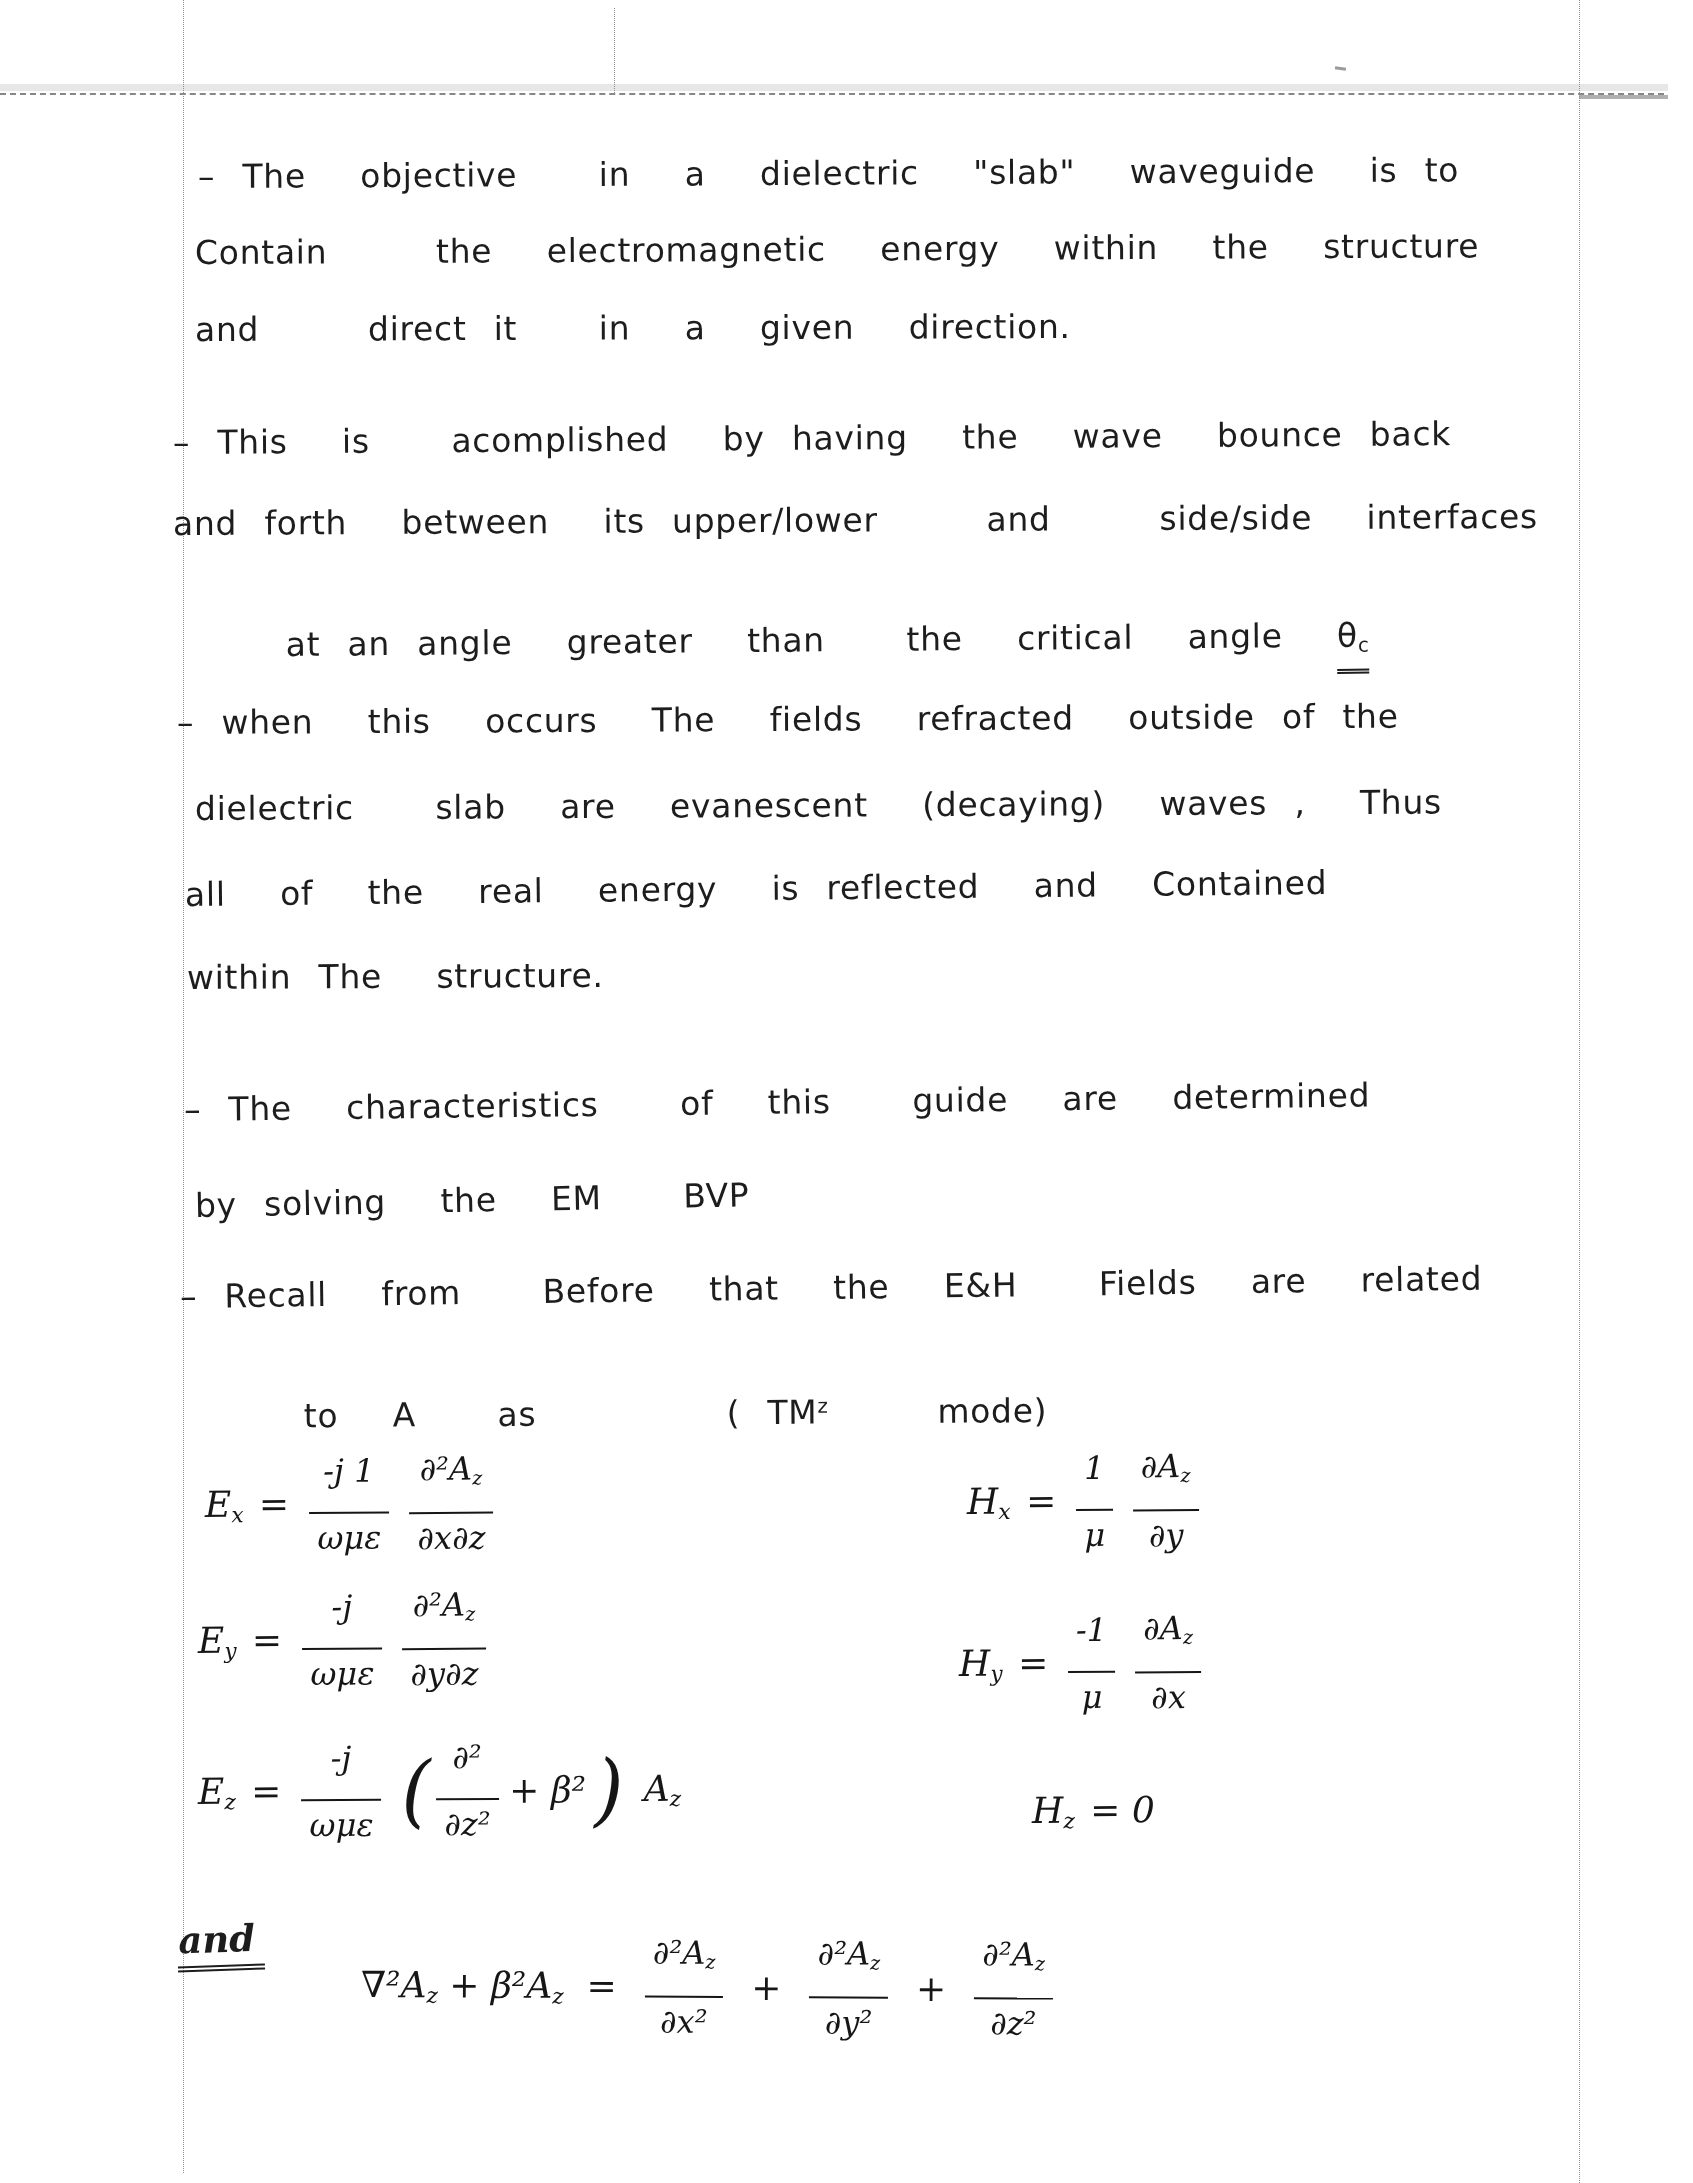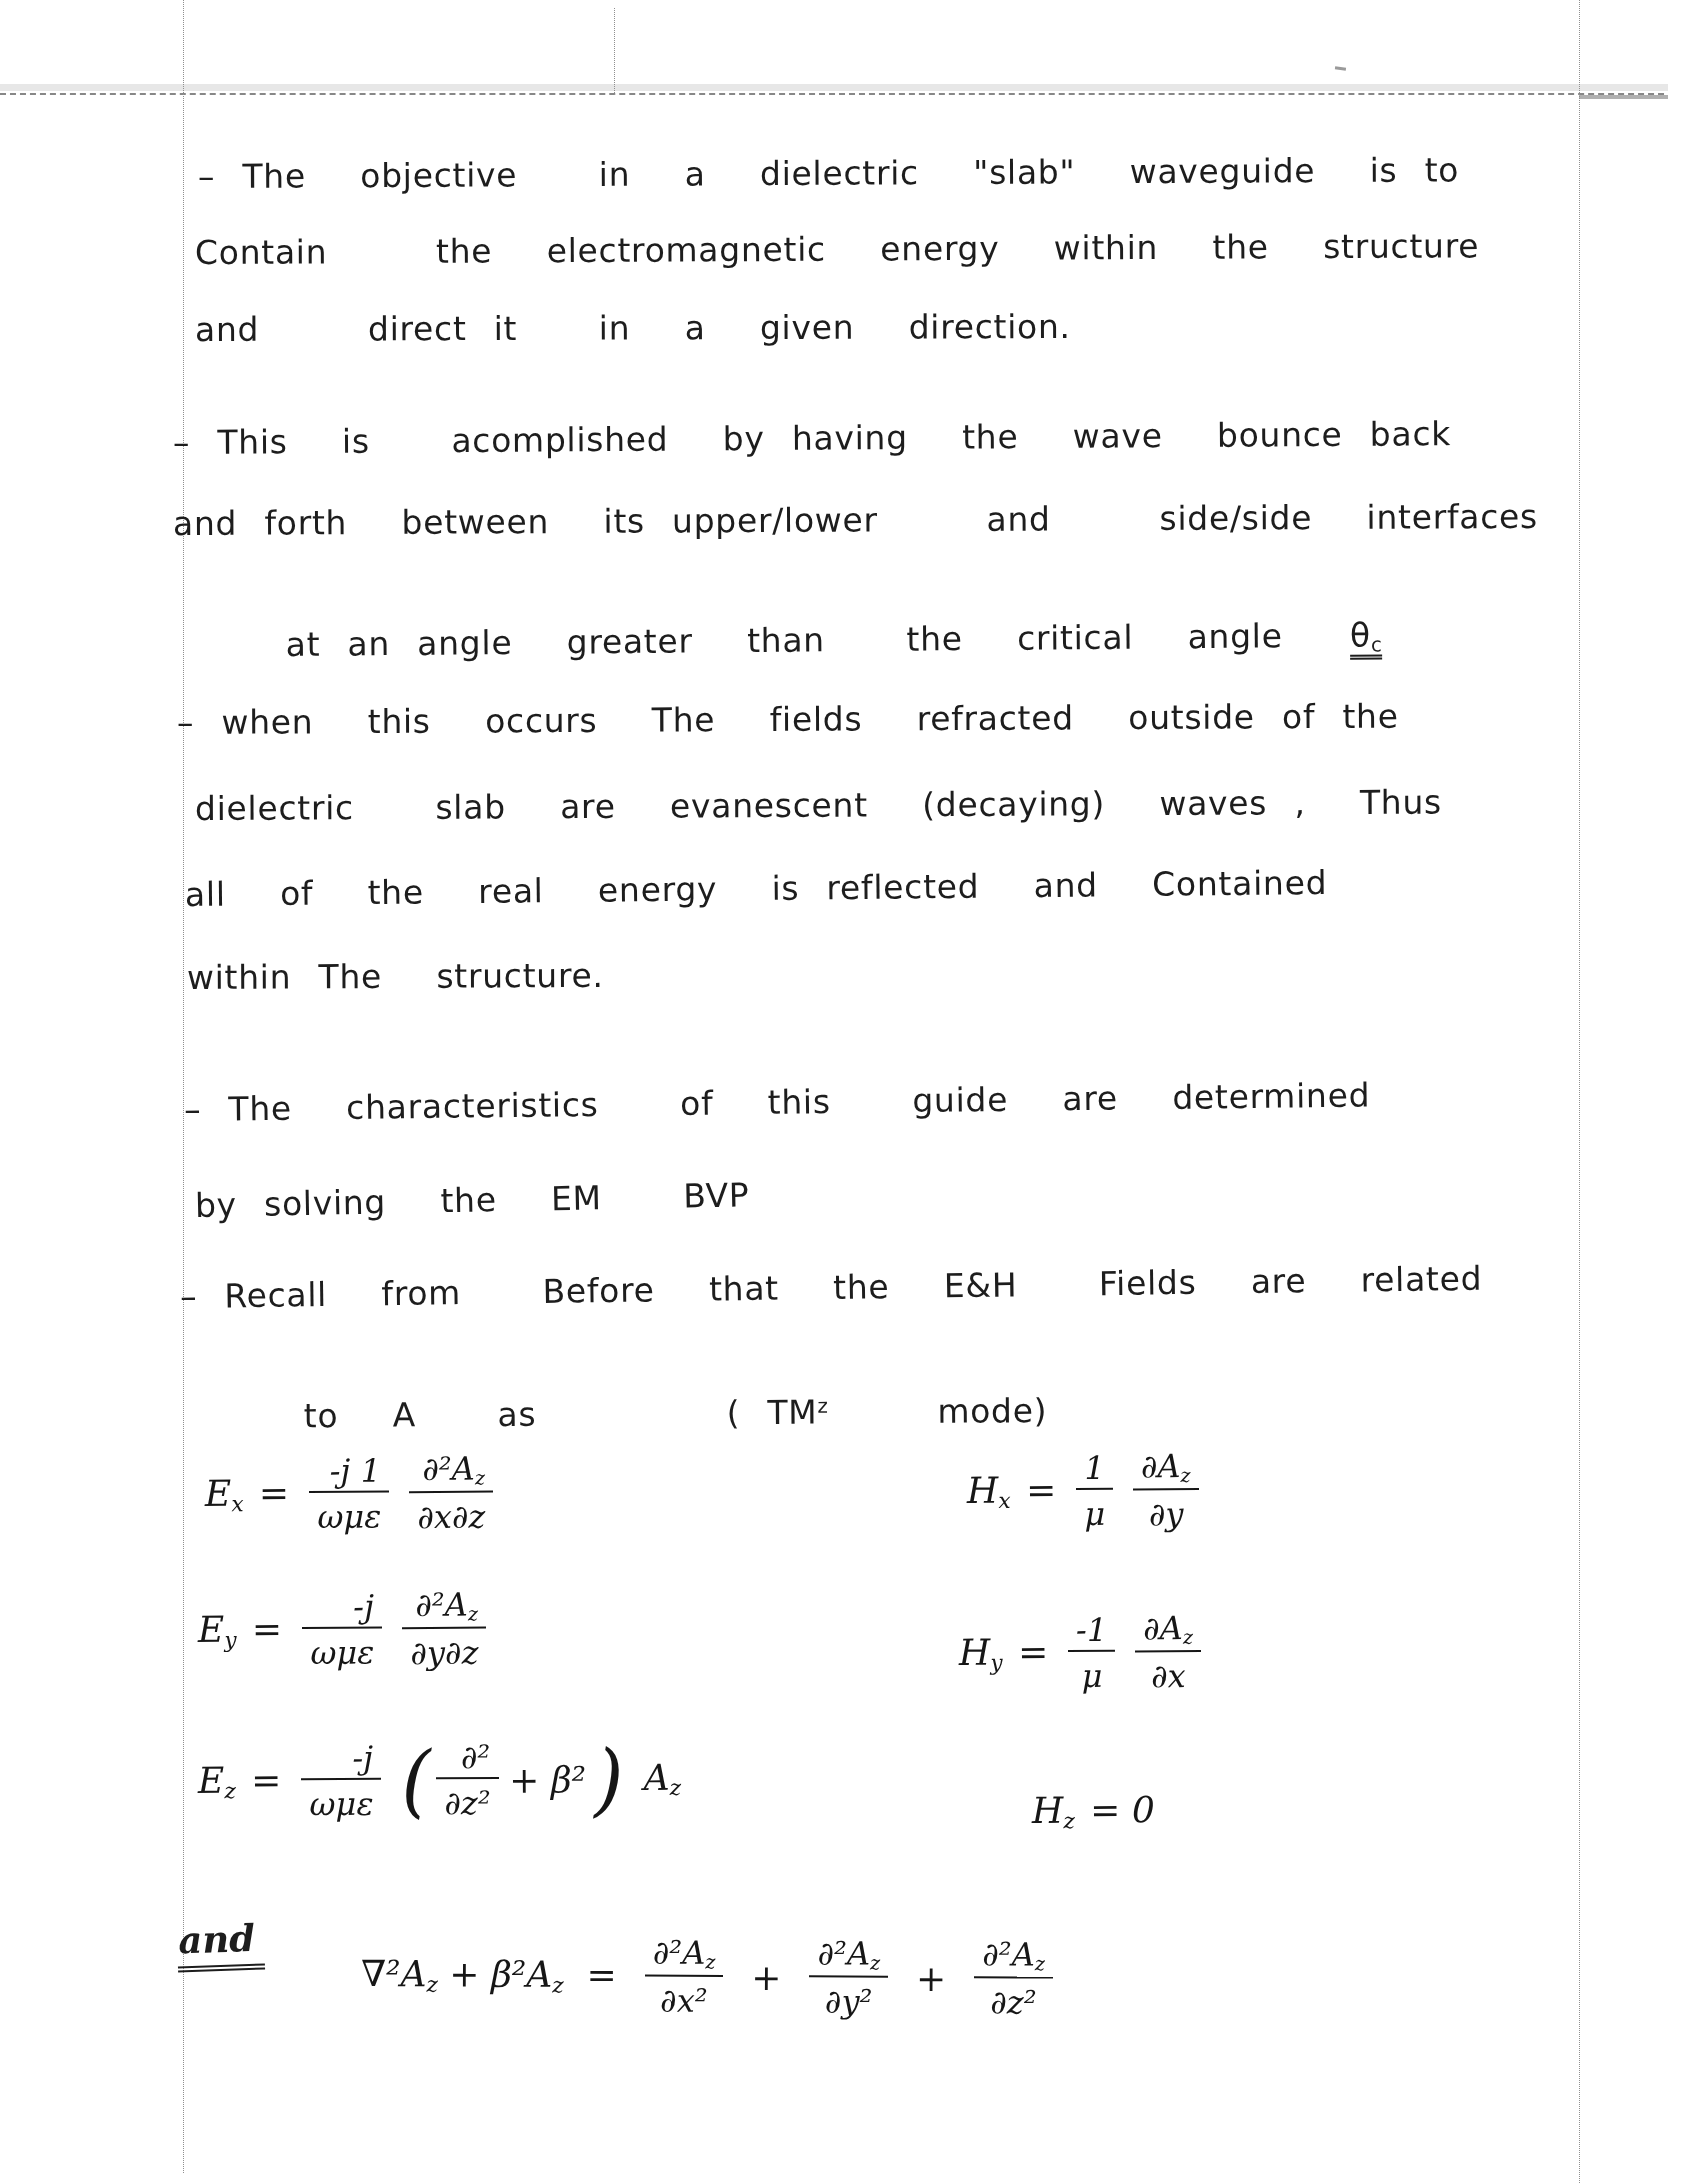--- a/index.html
+++ b/index.html
@@ -9,32 +9,32 @@
   
   .vrule{position:absolute;width:0;border-left:1.3px dotted #8f8f8f;}
   .top-band{position:absolute;left:0;top:84px;width:1694px;height:7.3px;background:#e7e7e7;}
   .top-line{position:absolute;left:0;top:93px;width:1694px;height:0;border-top:2px dashed #878787;}
   .top-line-dark{position:absolute;left:1579px;top:95px;width:115px;height:4px;background:#b0b0b0;}
   .speck{position:absolute;background:#9a9a9a;}
 
   
   .hline{position:absolute;font-size:33px;letter-spacing:0.7px;word-spacing:16px;
          white-space:pre;color:#1d1d1d;transform-origin:left center;}
-  .uline2{border-bottom:5.3px double #1d1d1d;padding-bottom:0;margin-left:13px;}
+  .uline2{border-bottom:5.3px double #1d1d1d;padding-bottom:14px;}
   .vsub{font-size:0.6em;vertical-align:-0.25em;}
   .vsup{font-size:0.6em;vertical-align:0.55em;}
 
   
   .eq{position:absolute;display:flex;align-items:center;gap:20px;white-space:pre;
       font-family:"DejaVu Serif", serif;font-style:italic;font-size:36px;color:#161616;
       transform-origin:left center;}
   .sym{white-space:pre;}
   .rel{margin-left:4px;}
   .frac{display:inline-flex;flex-direction:column;align-items:stretch;text-align:center;font-size:32px;}
-  .frac .num{padding:0 8px 1px;text-align:right;}
+  .frac .num{padding:0 8px 22px;}
   .frac .den{border-top:2.6px solid #161616;padding:5.3px 8px 0;}
   .bigparen{font-size:2.1em;font-weight:300;line-height:0.75;transform:scaleY(1.05);}
   .and-label{position:absolute;font-family:"DejaVu Serif", serif;font-style:italic;
              font-size:37px;font-weight:bold;color:#1d1d1d;}
   .dunder{border-bottom:6.6px double #1d1d1d;padding:0 9.3px 4px 1.3px;}
 </style>
 </head>
 <body>
 
 <div class="page">

